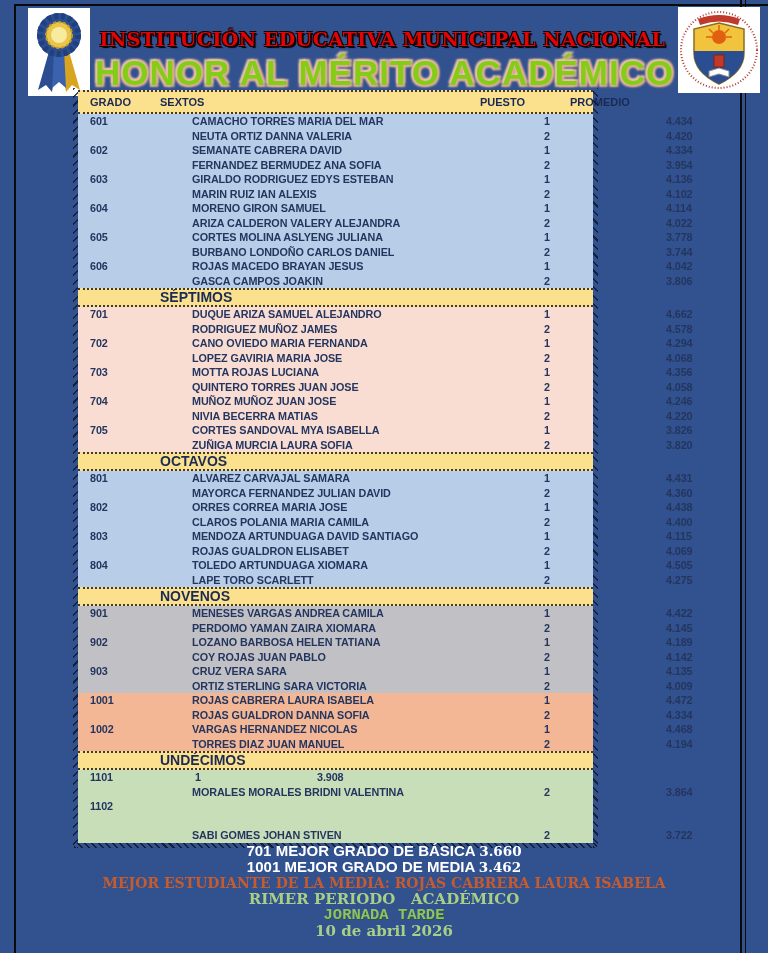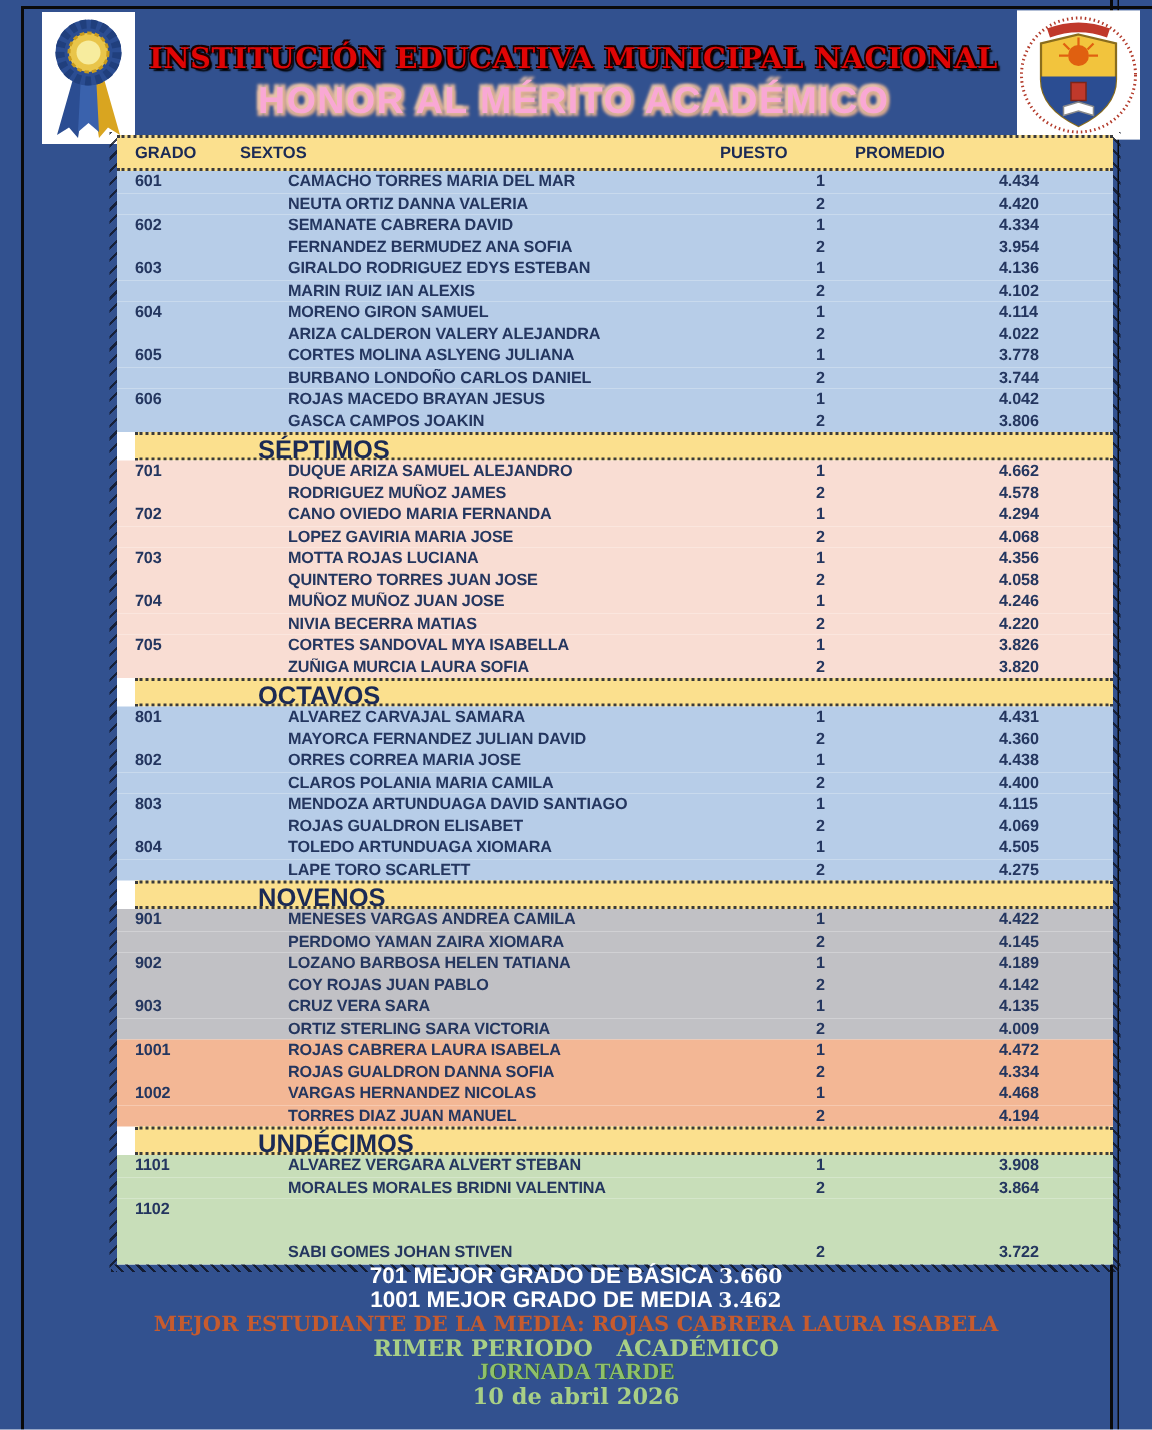--- a/index.html
+++ b/index.html
@@ -19,43 +19,43 @@
   .crest-box{position:absolute;left:678px;top:7px;width:82px;height:86px;background:#fff;}
   .title-wrap{position:absolute;left:95px;top:28px;width:575px;text-align:center;}
   .inst-title{
     font-family:"DejaVu Serif",serif;font-weight:bold;font-size:19px;letter-spacing:.5px;
     color:#e00505;
     text-shadow:1px 1px 0 #1a0000,-1px 1px 0 #1a0000,1px -1px 0 #1a0000,-1px -1px 0 #1a0000,2px 2px 1px #000;
     white-space:nowrap;
   }
   .honor-title{
     margin-top:3px;
-    font-family:"Liberation Sans",sans-serif;font-weight:800;font-size:25px;letter-spacing:1px;
-    color:#f9a8d4;
+    font-family:"Liberation Sans",sans-serif;font-weight:800;font-size:35px;letter-spacing:1px;
+    color:#84cc16;
     text-shadow:0 0 2px #e8c2aa,2px 2px 2px #d8a88e,-2px -2px 2px #e8c2aa,2px -2px 2px #e0b49a,-2px 2px 2px #e0b49a;
     white-space:nowrap;
   }
 
   
-  .sheet{position:absolute;left:78px;top:90px;width:664px;background:#fff;}
+  .sheet{position:absolute;left:78px;top:90px;width:515px;background:#fff;}
   .sheet::before,.sheet::after{
     content:"";position:absolute;top:-2px;bottom:-5px;width:5px;
     background:repeating-linear-gradient(135deg,rgba(15,20,35,.8) 0 1.5px,transparent 1.5px 6px);
   }
   .sheet::before{left:-5px;}
   .sheet::after{right:-5px;background:repeating-linear-gradient(45deg,rgba(15,20,35,.8) 0 1.5px,transparent 1.5px 6px);}
   .bottom-edge{position:absolute;left:-4px;right:-4px;bottom:-5px;height:5px;
     background:repeating-linear-gradient(45deg,rgba(15,20,35,.85) 0 1.5px,transparent 1.5px 5px);}
 
   .thead{display:flex;align-items:center;height:20px;background:#FBE08E;
     border-top:2px dotted #3a3a3a;border-bottom:2px dotted #3a3a3a;
     font-size:11px;font-weight:700;color:#1b2a55;}
-  .band{display:flex;align-items:flex-start;height:15px;background:#FBE08E;
+  .band{display:flex;align-items:flex-end;height:15px;background:#FBE08E;
     border-top:2px dotted #3a3a3a;border-bottom:2px dotted #3a3a3a;
-    font-size:17px;font-weight:700;color:#1b2a55;margin-left:12px;}
+    font-size:14px;font-weight:700;color:#1b2a55;}
   .band .band-label{padding-left:82px;}
 
   .row{display:flex;align-items:center;height:14.5px;font-size:10.8px;font-weight:600;color:#24365f;letter-spacing:-.1px;gap:32px;}
   .c-grado{width:82px;padding-left:12px;box-sizing:border-box;flex:none;}
   .c-name {width:317px;flex:none;white-space:nowrap;overflow:hidden;}
   .c-puesto{width:93px;padding-left:3px;box-sizing:border-box;flex:none;}
   .c-prom{width:117px;flex:none;}
 
   .theme-blue  .row{background:#B7CDE8;}
   .theme-pink  .row{background:#F9DDD3;}
@@ -65,21 +65,21 @@
 
   
   .footer{position:absolute;left:0;top:843px;width:768px;text-align:center;}
   .f-sum{font-size:15px;font-weight:700;color:#fff;line-height:16px;white-space:pre;}
   .f-sum .f-val{font-family:"DejaVu Serif",serif;font-size:13.5px;}
   .f-best1{margin-top:1px;font-size:15px;line-height:17px;white-space:pre;}
   .f-best1 .lbl{color:#E8762A;font-weight:800;}
   .f-best1 .nm{color:#D2622A;font-family:"DejaVu Serif",serif;font-weight:700;font-size:14px;}
   .f-best2{color:#C65B2E;font-family:"DejaVu Serif",serif;font-weight:700;font-size:14px;line-height:16px;}
   .f-period{color:#A8CF86;font-family:"DejaVu Serif",serif;font-weight:700;font-size:15px;line-height:16px;white-space:pre;}
-  .f-jornada{color:#8FC06A;font-family:Liberation Serif, serif;font-weight:800;font-size:15.5px;line-height:16px;
+  .f-jornada{color:#8FC06A;font-family:Liberation Mono, monospace;font-weight:800;font-size:15.5px;line-height:16px;
     text-shadow:.5px .5px 0 #2e5c20;}
   .f-date{color:#A8CF86;font-family:"DejaVu Serif",serif;font-weight:700;font-size:15px;line-height:16px;}
 </style>
 </head>
 <body>
 
 <div class="frame-top"></div>
 <div class="frame-left"></div>
 <div class="frame-right-inner"></div>
 <div class="frame-right-outer"></div>
@@ -388,21 +388,20 @@
           <div class="c-puesto">2</div>
           <div class="c-prom">4.194</div>
         </div>
       </div>
       <div class="band">
         <div class="band-label">UNDÉCIMOS</div>
       </div>
       <div class="theme-green">
         <div class="row">
           <div class="c-grado">1101</div>
-          <div class="c-name">ALVAREZ VERGARA ALVERT STEBAN</div>
           <div class="c-puesto">1</div>
           <div class="c-prom">3.908</div>
         </div>
         <div class="row">
           <div class="c-grado"></div>
           <div class="c-name">MORALES MORALES BRIDNI VALENTINA</div>
           <div class="c-puesto">2</div>
           <div class="c-prom">3.864</div>
         </div>
         <div class="row">

